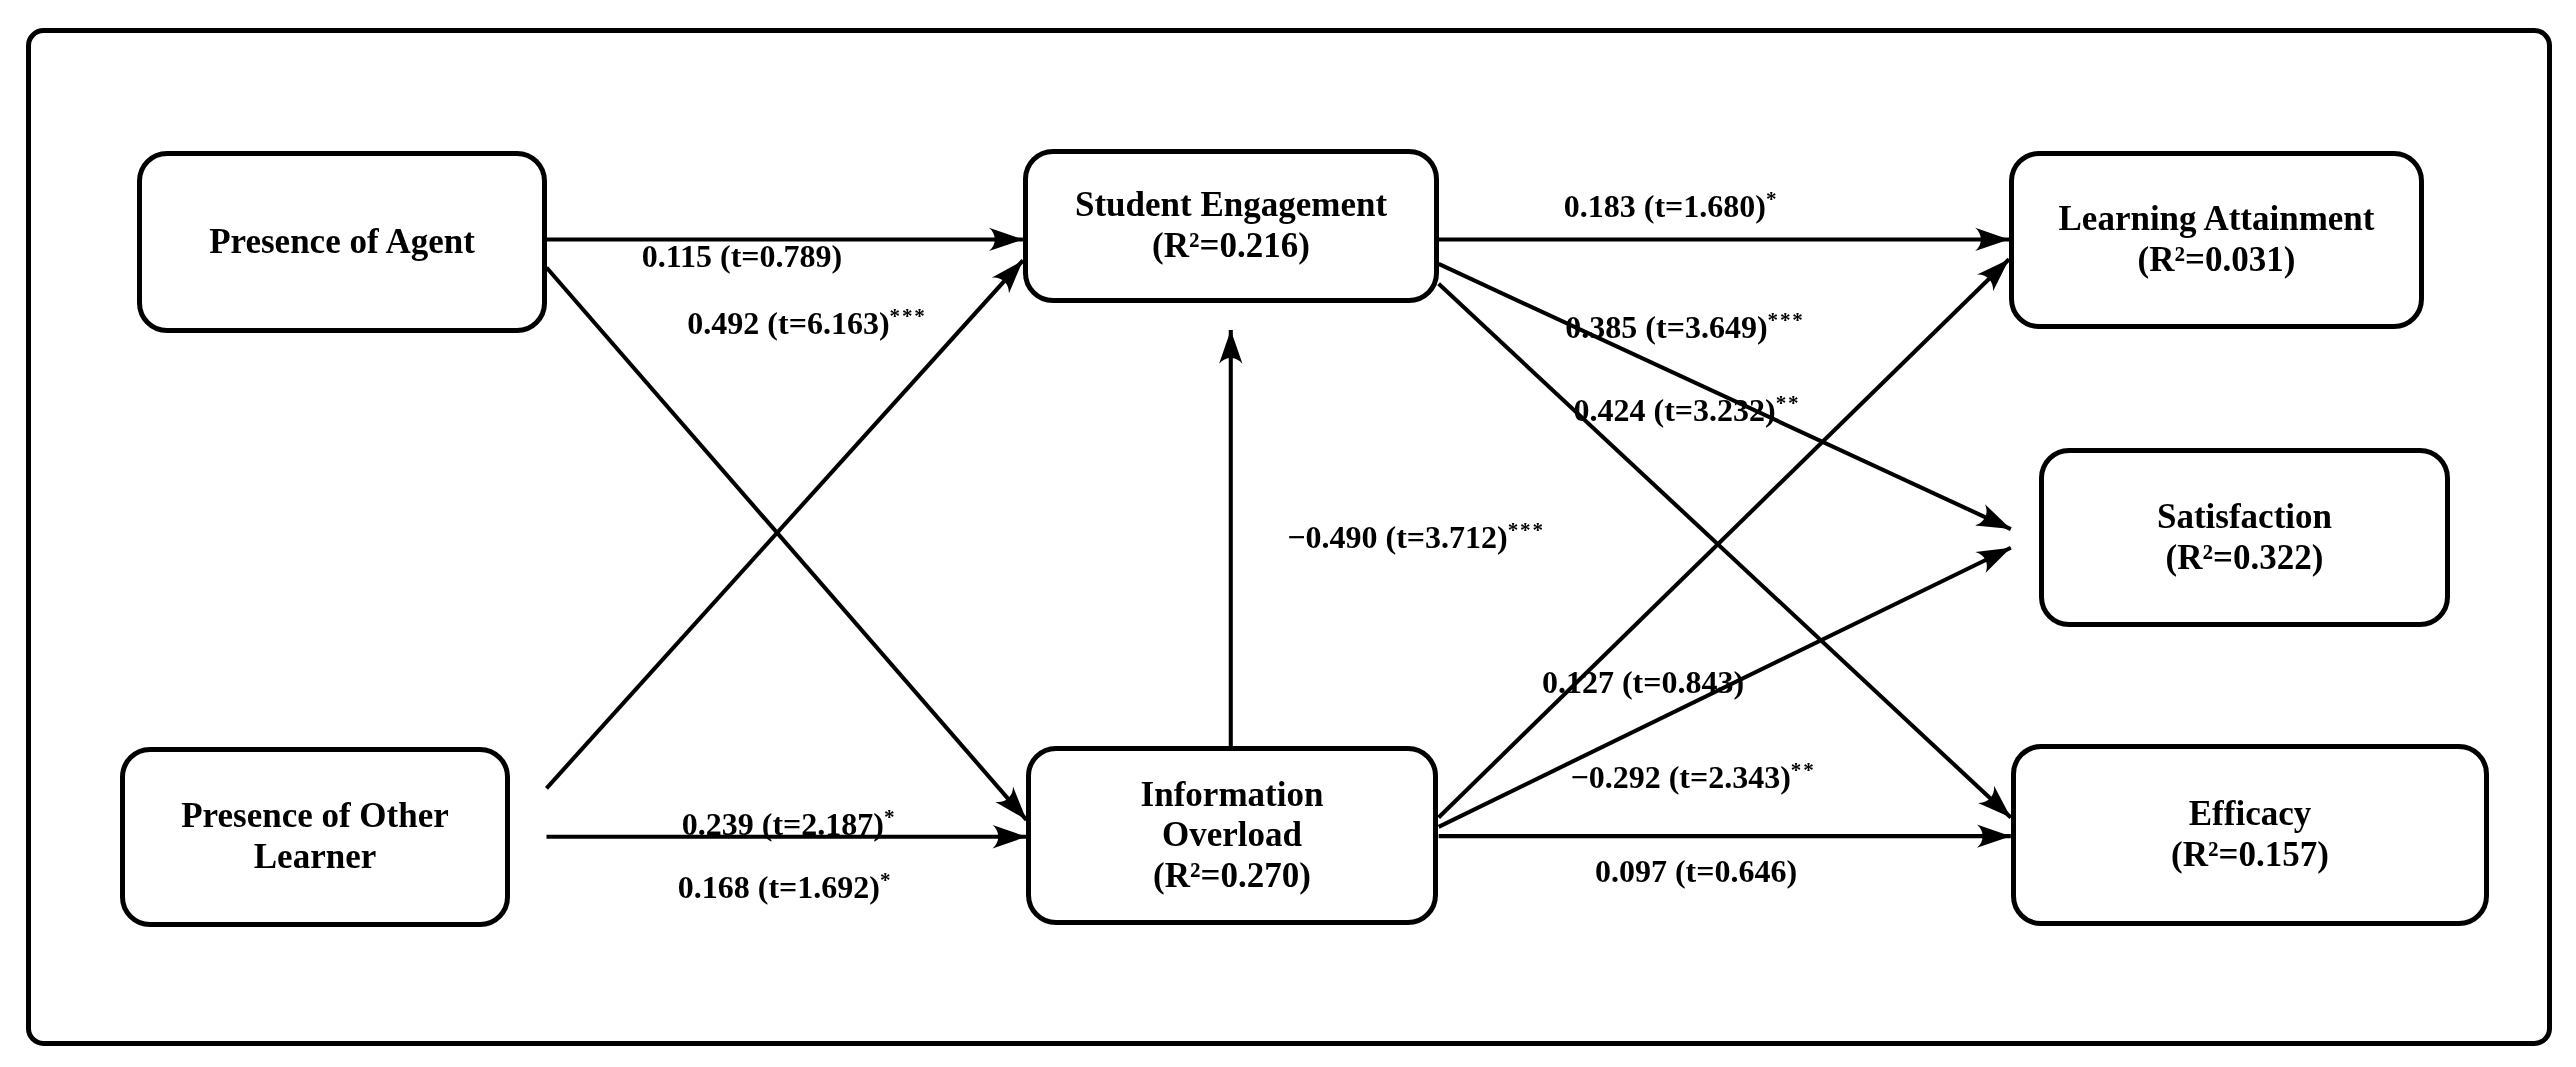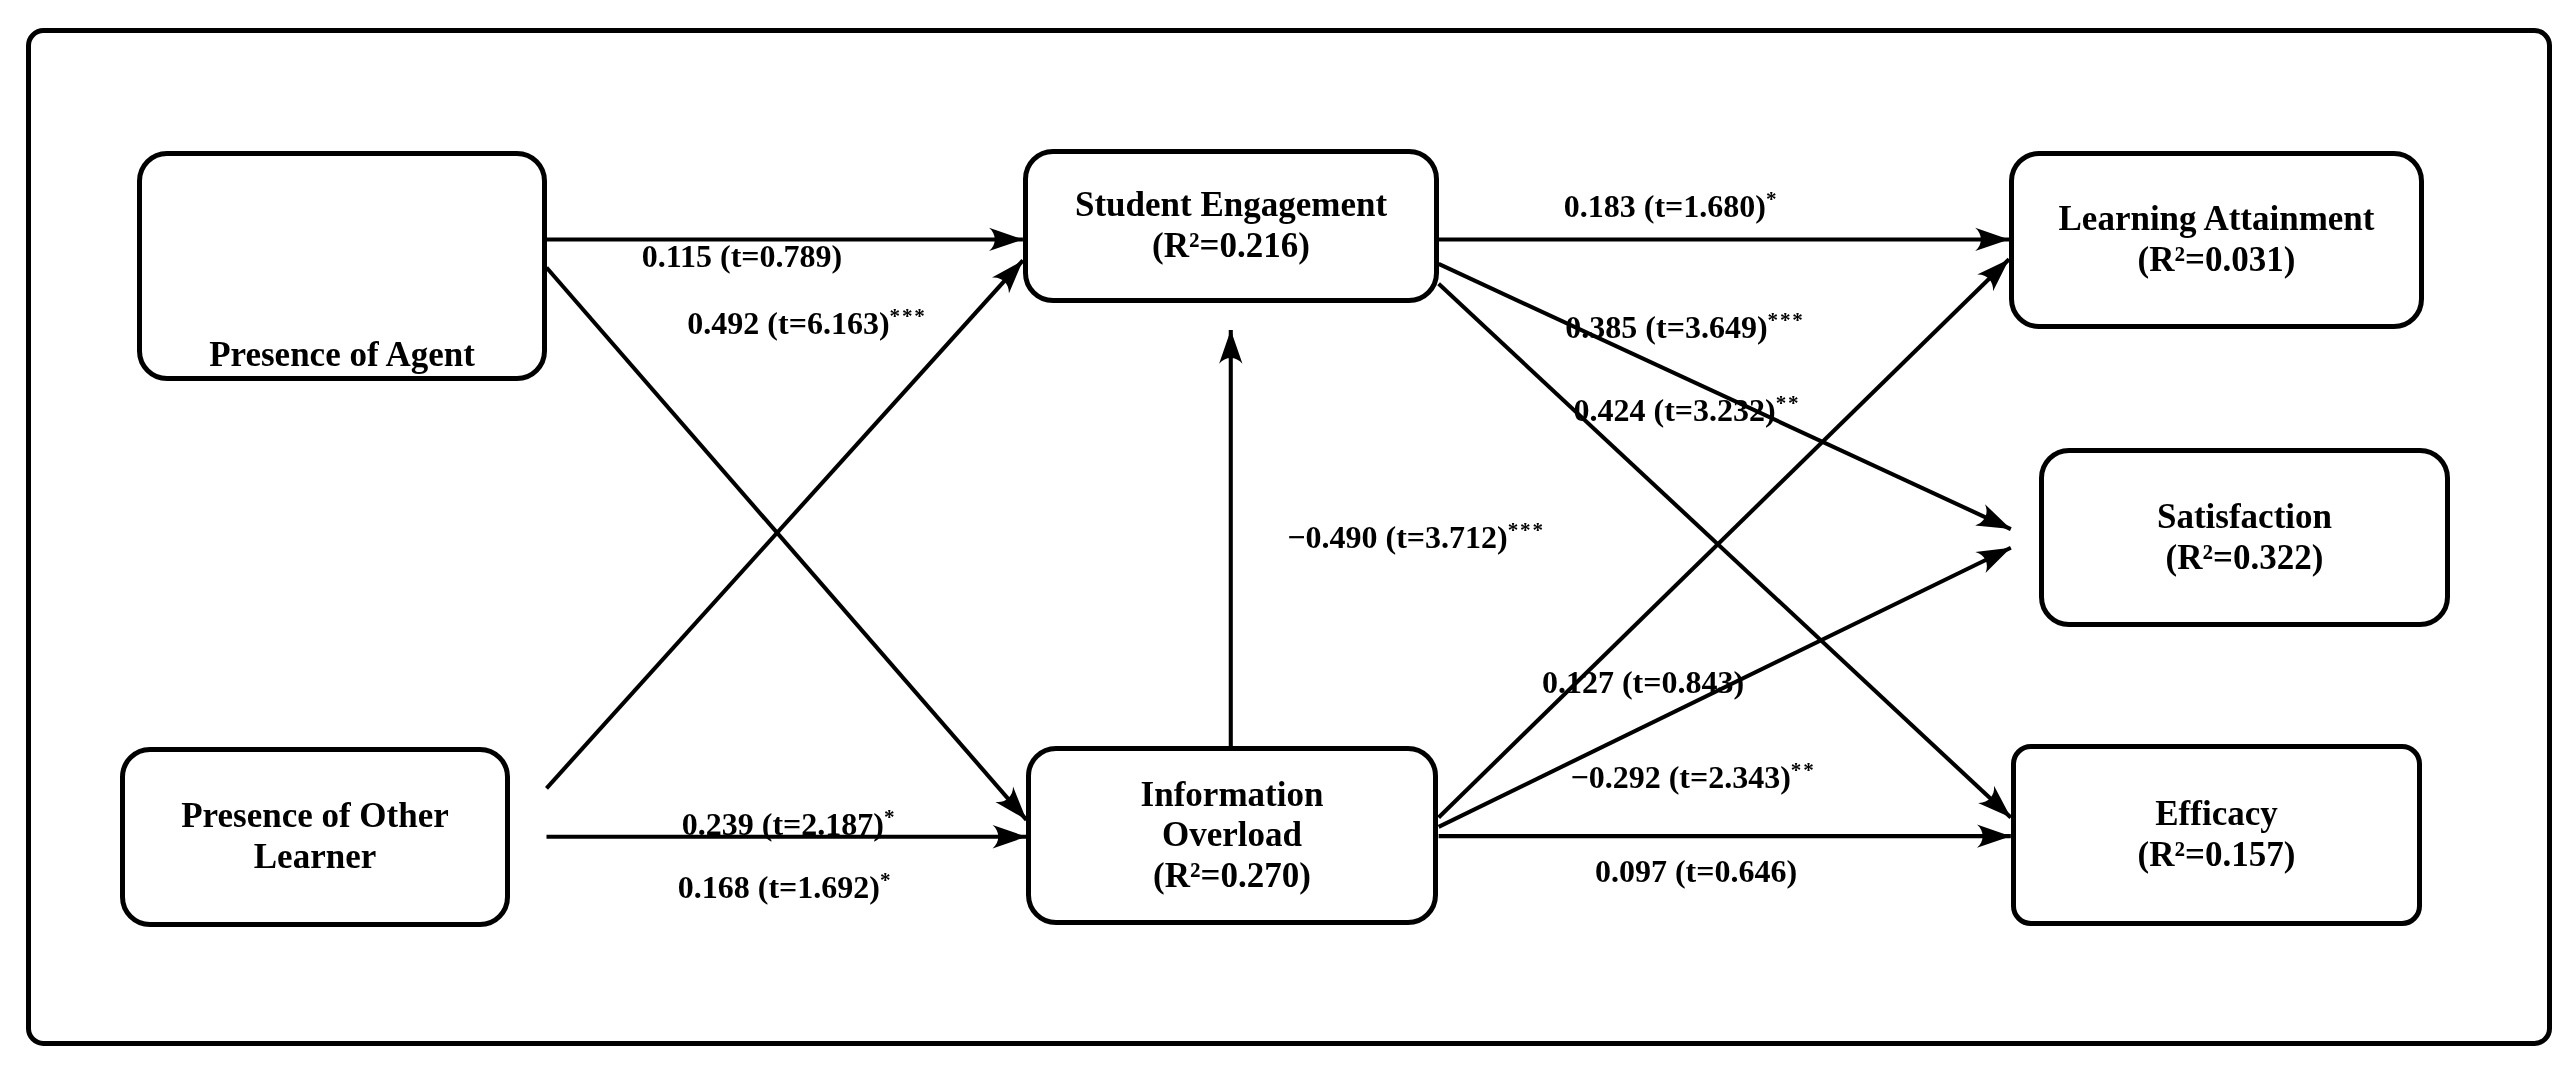--- a/index.html
+++ b/index.html
@@ -44,21 +44,21 @@
       <line x1="936" y1="1350" x2="1752" y2="446" stroke="#000000" stroke-width="7" marker-end="url(#arrowhead)"></line>
       <line x1="936" y1="1433" x2="1758" y2="1433" stroke="#000000" stroke-width="7" marker-end="url(#arrowhead)"></line>
       <line x1="2108" y1="1278" x2="2108" y2="565" stroke="#000000" stroke-width="7" marker-end="url(#arrowhead)"></line>
       <line x1="2464" y1="410" x2="3441" y2="410" stroke="#000000" stroke-width="7" marker-end="url(#arrowhead)"></line>
       <line x1="2464" y1="452" x2="3444" y2="906" stroke="#000000" stroke-width="7" marker-end="url(#arrowhead)"></line>
       <line x1="2464" y1="486" x2="3444" y2="1400" stroke="#000000" stroke-width="7" marker-end="url(#arrowhead)"></line>
       <line x1="2464" y1="1400" x2="3441" y2="444" stroke="#000000" stroke-width="7" marker-end="url(#arrowhead)"></line>
       <line x1="2464" y1="1416" x2="3444" y2="938" stroke="#000000" stroke-width="7" marker-end="url(#arrowhead)"></line>
       <line x1="2464" y1="1432" x2="3444" y2="1432" stroke="#000000" stroke-width="7" marker-end="url(#arrowhead)"></line>
     </svg>
-<div class="node" style="left: 137px; top: 151px; width: 410px; height: 230px; justify-content: flex-end;">
+<div class="node" style="left: 137px; top: 151px; width: 410px; height: 182px;">
       <div class="node-line">Presence of Agent</div>
     </div>
     <div class="node" style="left: 120px; top: 747px; width: 390px; height: 180px;">
       <div class="node-line">Presence of Other</div>
       <div class="node-line">Learner</div>
     </div>
     <div class="node" style="left: 1023px; top: 149px; width: 416px; height: 154px;">
       <div class="node-line">Student Engagement</div>
       <div class="node-line">(R²=0.216)</div>
     </div>
@@ -68,21 +68,21 @@
       <div class="node-line">(R²=0.270)</div>
     </div>
     <div class="node" style="left: 2009px; top: 151px; width: 415px; height: 178px;">
       <div class="node-line">Learning Attainment</div>
       <div class="node-line">(R²=0.031)</div>
     </div>
     <div class="node" style="left: 2011px; top: 448px; width: 411px; height: 179px; margin-left: 28px;">
       <div class="node-line">Satisfaction</div>
       <div class="node-line">(R²=0.322)</div>
     </div>
-    <div class="node" style="left: 2011px; top: 744px; width: 411px; height: 182px; border-radius: 20px;">
+    <div class="node" style="left: 2011px; top: 744px; width: 478px; height: 182px;">
       <div class="node-line">Efficacy</div>
       <div class="node-line">(R²=0.157)</div>
     </div>
     <div class="edge-label" style="left: 742px; top: 211px; margin-top: 45px;"><span>0.115 (t=0.789)</span></div>
     <div class="edge-label" style="left: 807px; top: 323px;"><span>0.492 (t=6.163)</span><span class="stars">***</span></div>
     <div class="edge-label" style="left: 789px; top: 777px; margin-top: 47px;"><span>0.239 (t=2.187)</span><span class="stars">*</span></div>
     <div class="edge-label" style="left: 785px; top: 887px;"><span>0.168 (t=1.692)</span><span class="stars">*</span></div>
     <div class="edge-label" style="left: 1416px; top: 537px;"><span>−0.490 (t=3.712)</span><span class="stars">***</span></div>
     <div class="edge-label" style="left: 1671px; top: 206px;"><span>0.183 (t=1.680)</span><span class="stars">*</span></div>
     <div class="edge-label" style="left: 1685px; top: 327px;"><span>0.385 (t=3.649)</span><span class="stars">***</span></div>

